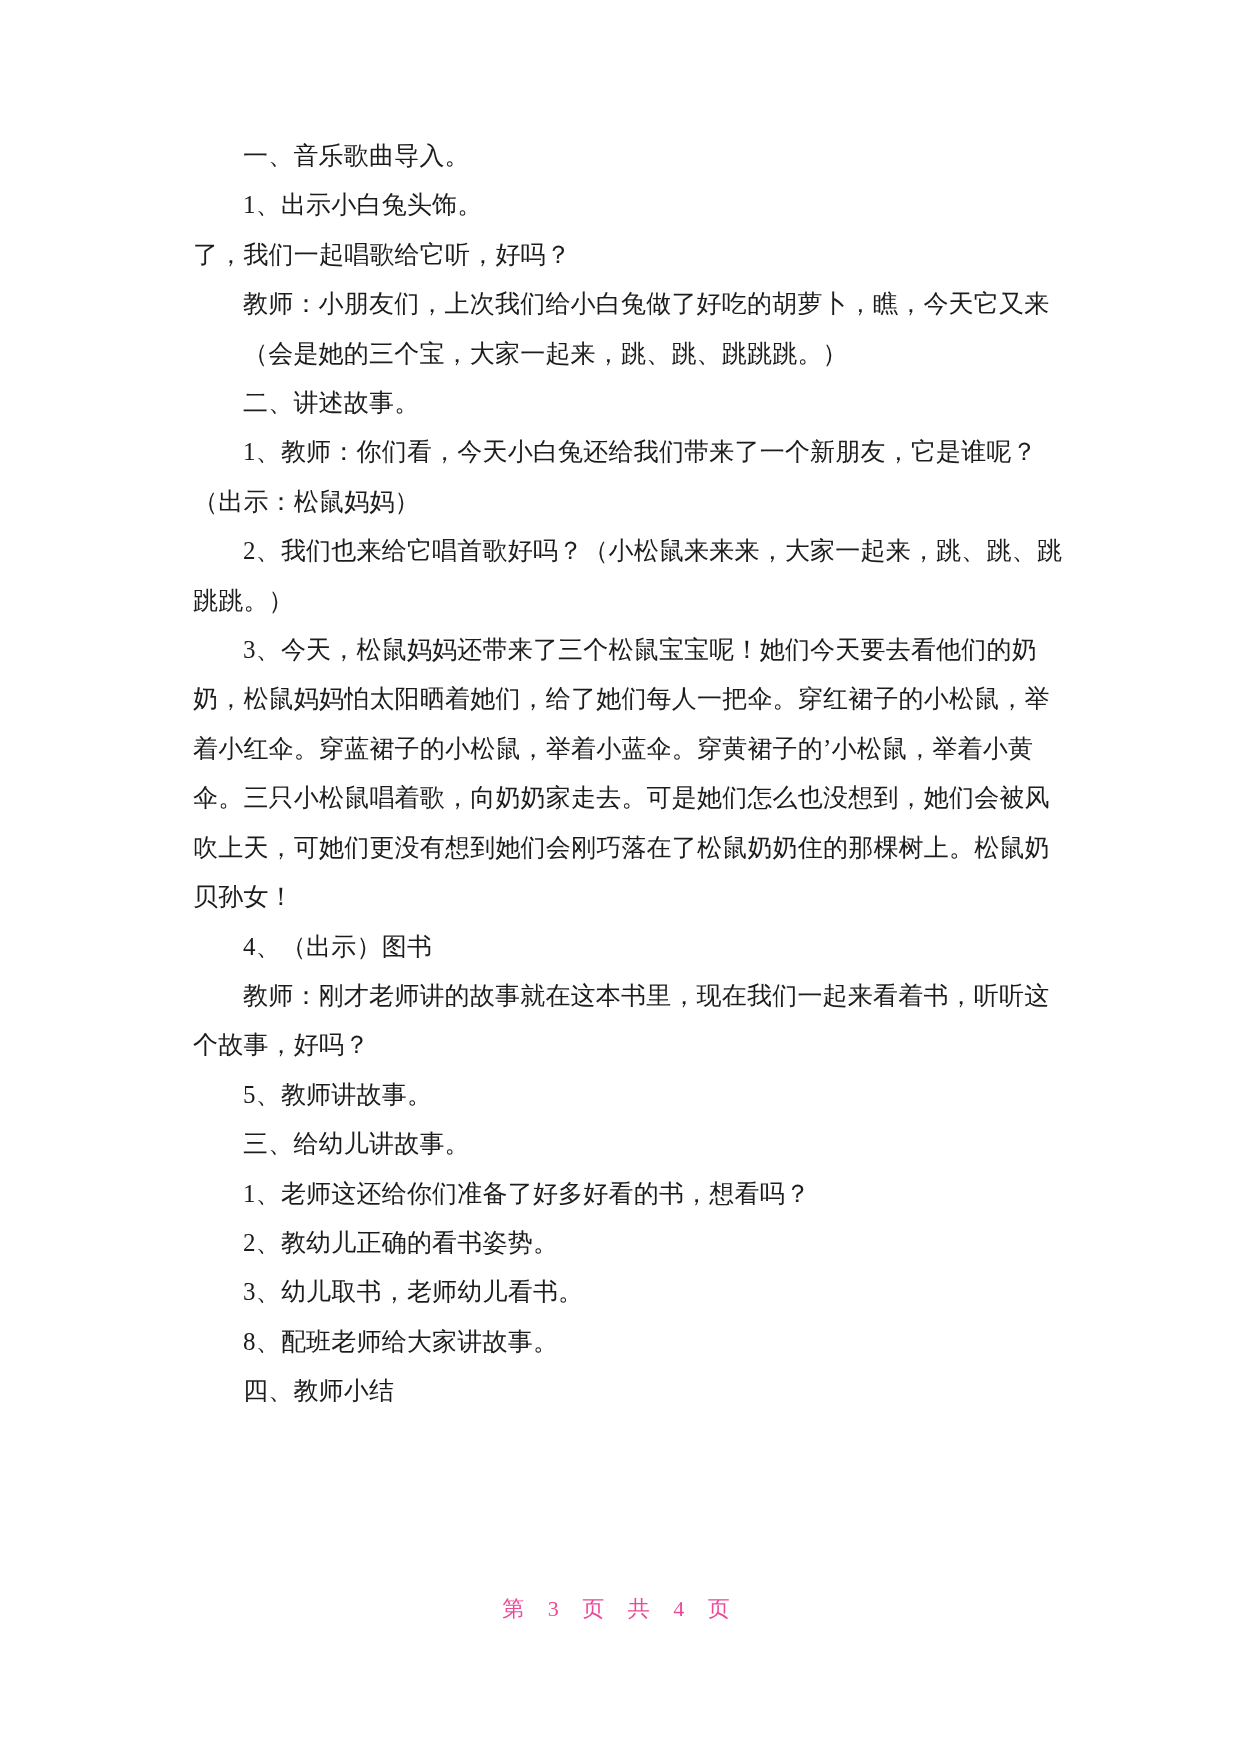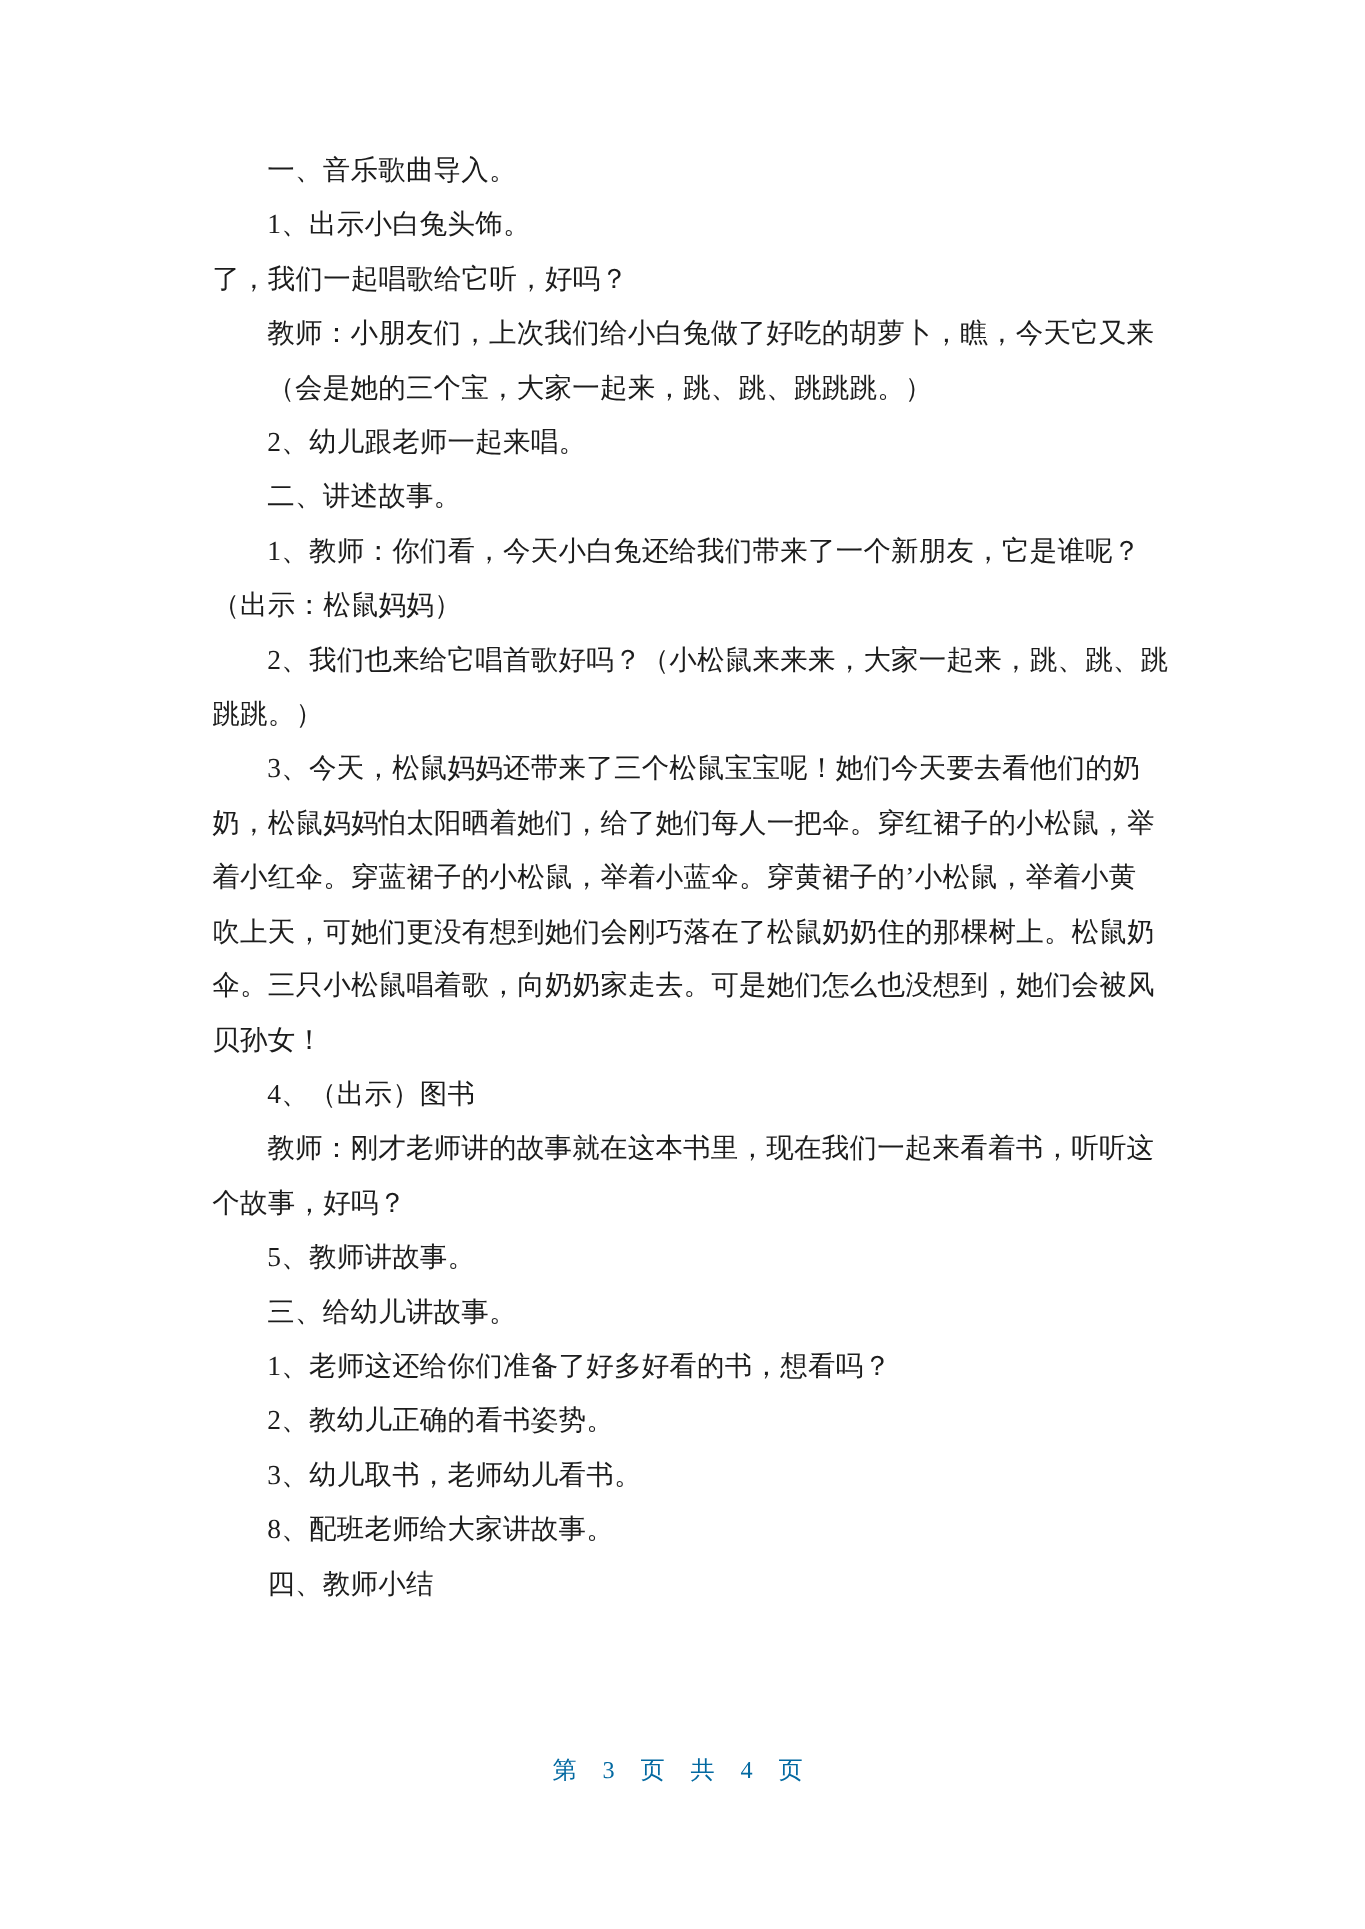--- a/index.html
+++ b/index.html
@@ -46,39 +46,38 @@
 </head>
 <body>
 
 <div class="page">
   <div class="doc-body" style="color: rgb(28, 28, 28);">
       <div class="text-line indent">一、音乐歌曲导入。</div>
       <div class="text-line indent">1、出示小白兔头饰。</div>
       <div class="text-line">了，我们一起唱歌给它听，好吗？</div>
       <div class="text-line indent">教师：小朋友们，上次我们给小白兔做了好吃的胡萝卜，瞧，今天它又来</div>
       <div class="text-line indent">（会是她的三个宝，大家一起来，跳、跳、跳跳跳。）</div>
-      <div class="text-line indent">2、幼儿跟老师一起来唱。</div>
       <div class="text-line indent">二、讲述故事。</div>
       <div class="text-line indent">1、教师：你们看，今天小白兔还给我们带来了一个新朋友，它是谁呢？</div>
       <div class="text-line">（出示：松鼠妈妈）</div>
       <div class="text-line indent">2、我们也来给它唱首歌好吗？（小松鼠来来来，大家一起来，跳、跳、跳</div>
       <div class="text-line">跳跳。）</div>
       <div class="text-line indent">3、今天，松鼠妈妈还带来了三个松鼠宝宝呢！她们今天要去看他们的奶</div>
       <div class="text-line">奶，松鼠妈妈怕太阳晒着她们，给了她们每人一把伞。穿红裙子的小松鼠，举</div>
       <div class="text-line">着小红伞。穿蓝裙子的小松鼠，举着小蓝伞。穿黄裙子的’小松鼠，举着小黄</div>
+      <div class="text-line">伞。三只小松鼠唱着歌，向奶奶家走去。可是她们怎么也没想到，她们会被风</div>
       <div class="text-line">吹上天，可她们更没有想到她们会刚巧落在了松鼠奶奶住的那棵树上。松鼠奶</div>
-      <div class="text-line">伞。三只小松鼠唱着歌，向奶奶家走去。可是她们怎么也没想到，她们会被风</div>
       <div class="text-line">贝孙女！</div>
       <div class="text-line indent">4、（出示）图书</div>
       <div class="text-line indent">教师：刚才老师讲的故事就在这本书里，现在我们一起来看着书，听听这</div>
       <div class="text-line">个故事，好吗？</div>
       <div class="text-line indent">5、教师讲故事。</div>
       <div class="text-line indent">三、给幼儿讲故事。</div>
       <div class="text-line indent">1、老师这还给你们准备了好多好看的书，想看吗？</div>
       <div class="text-line indent">2、教幼儿正确的看书姿势。</div>
       <div class="text-line indent">3、幼儿取书，老师幼儿看书。</div>
       <div class="text-line indent">8、配班老师给大家讲故事。</div>
       <div class="text-line indent">四、教师小结</div>
     </div>
-  <div class="page-footer" style="color: #0369a1;">
+  <div class="page-footer" style="color: #ec4899;">
     <span>第 3 页 共 4 页</span>
   </div>
 </div>
 
 </body></html>

